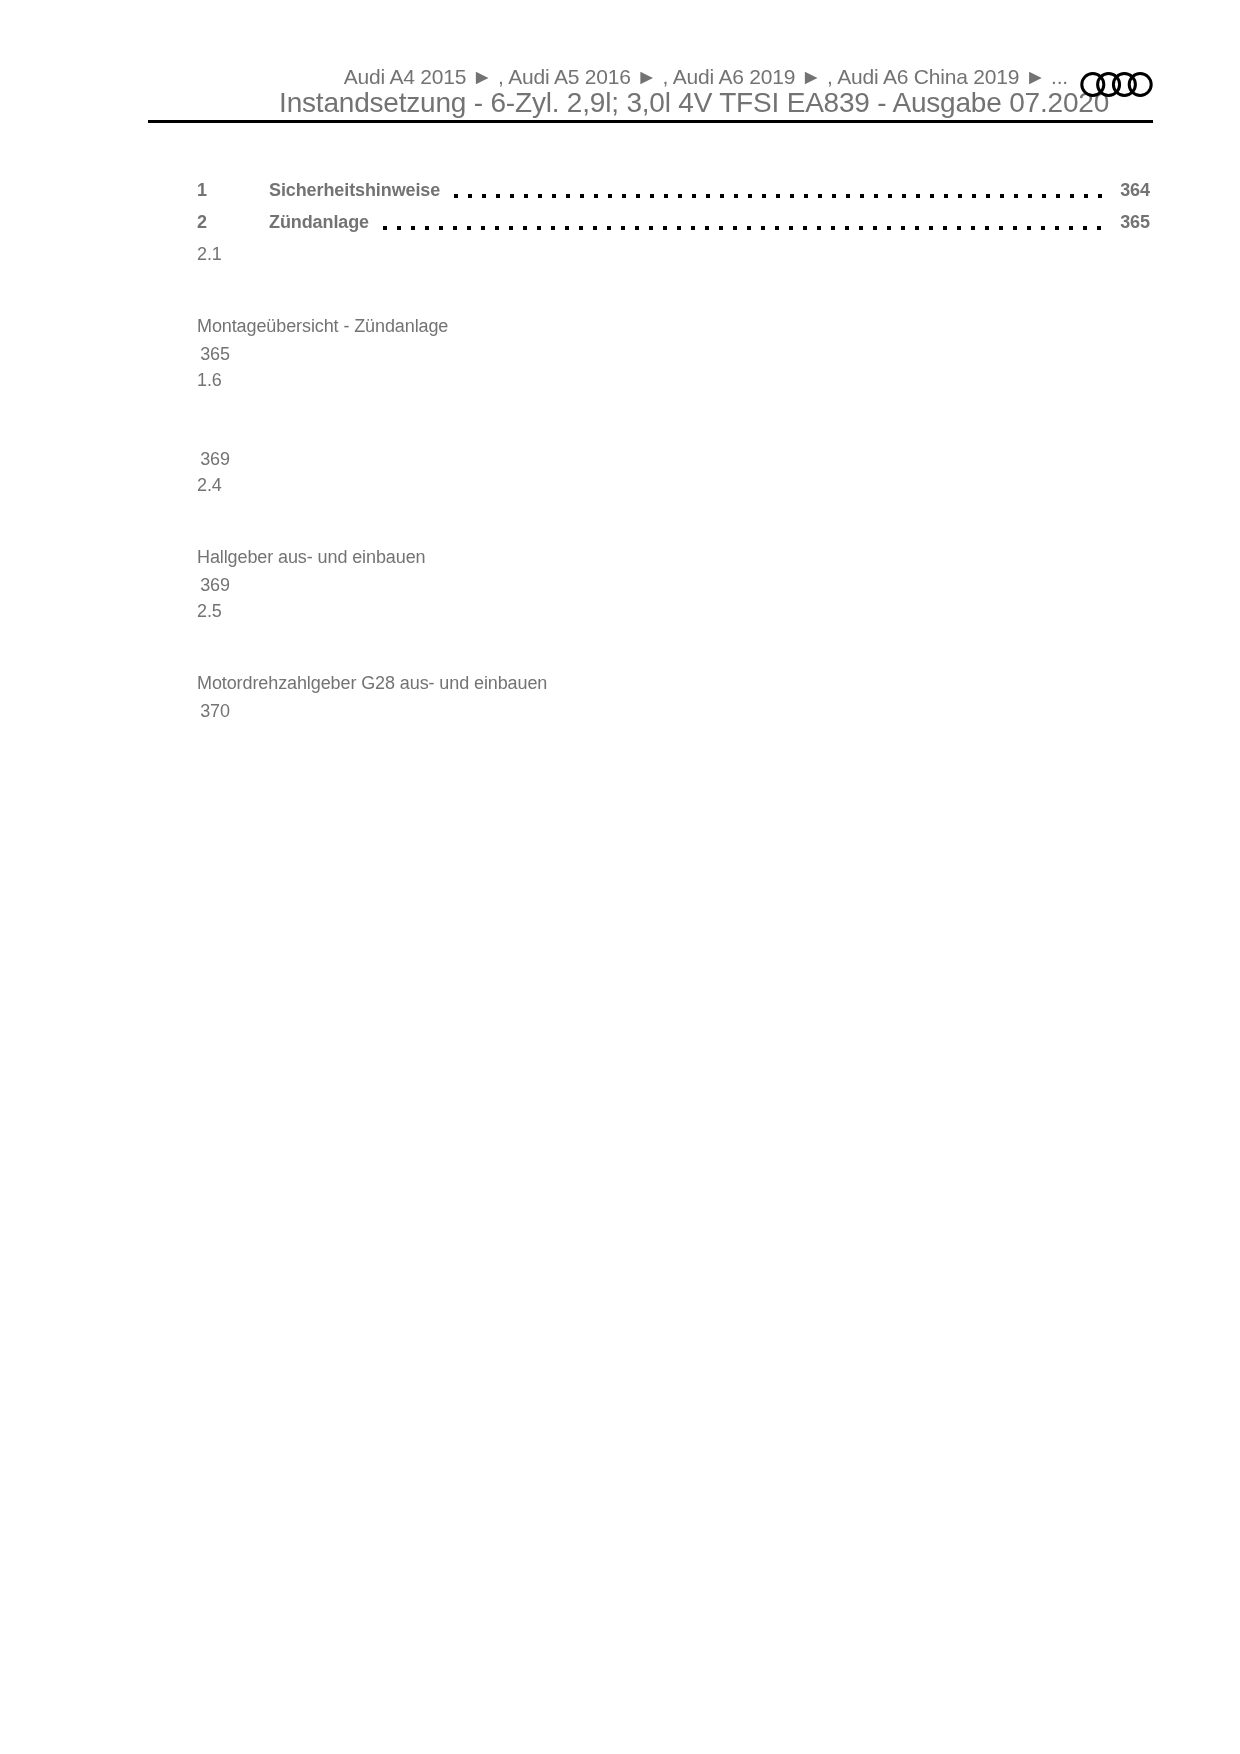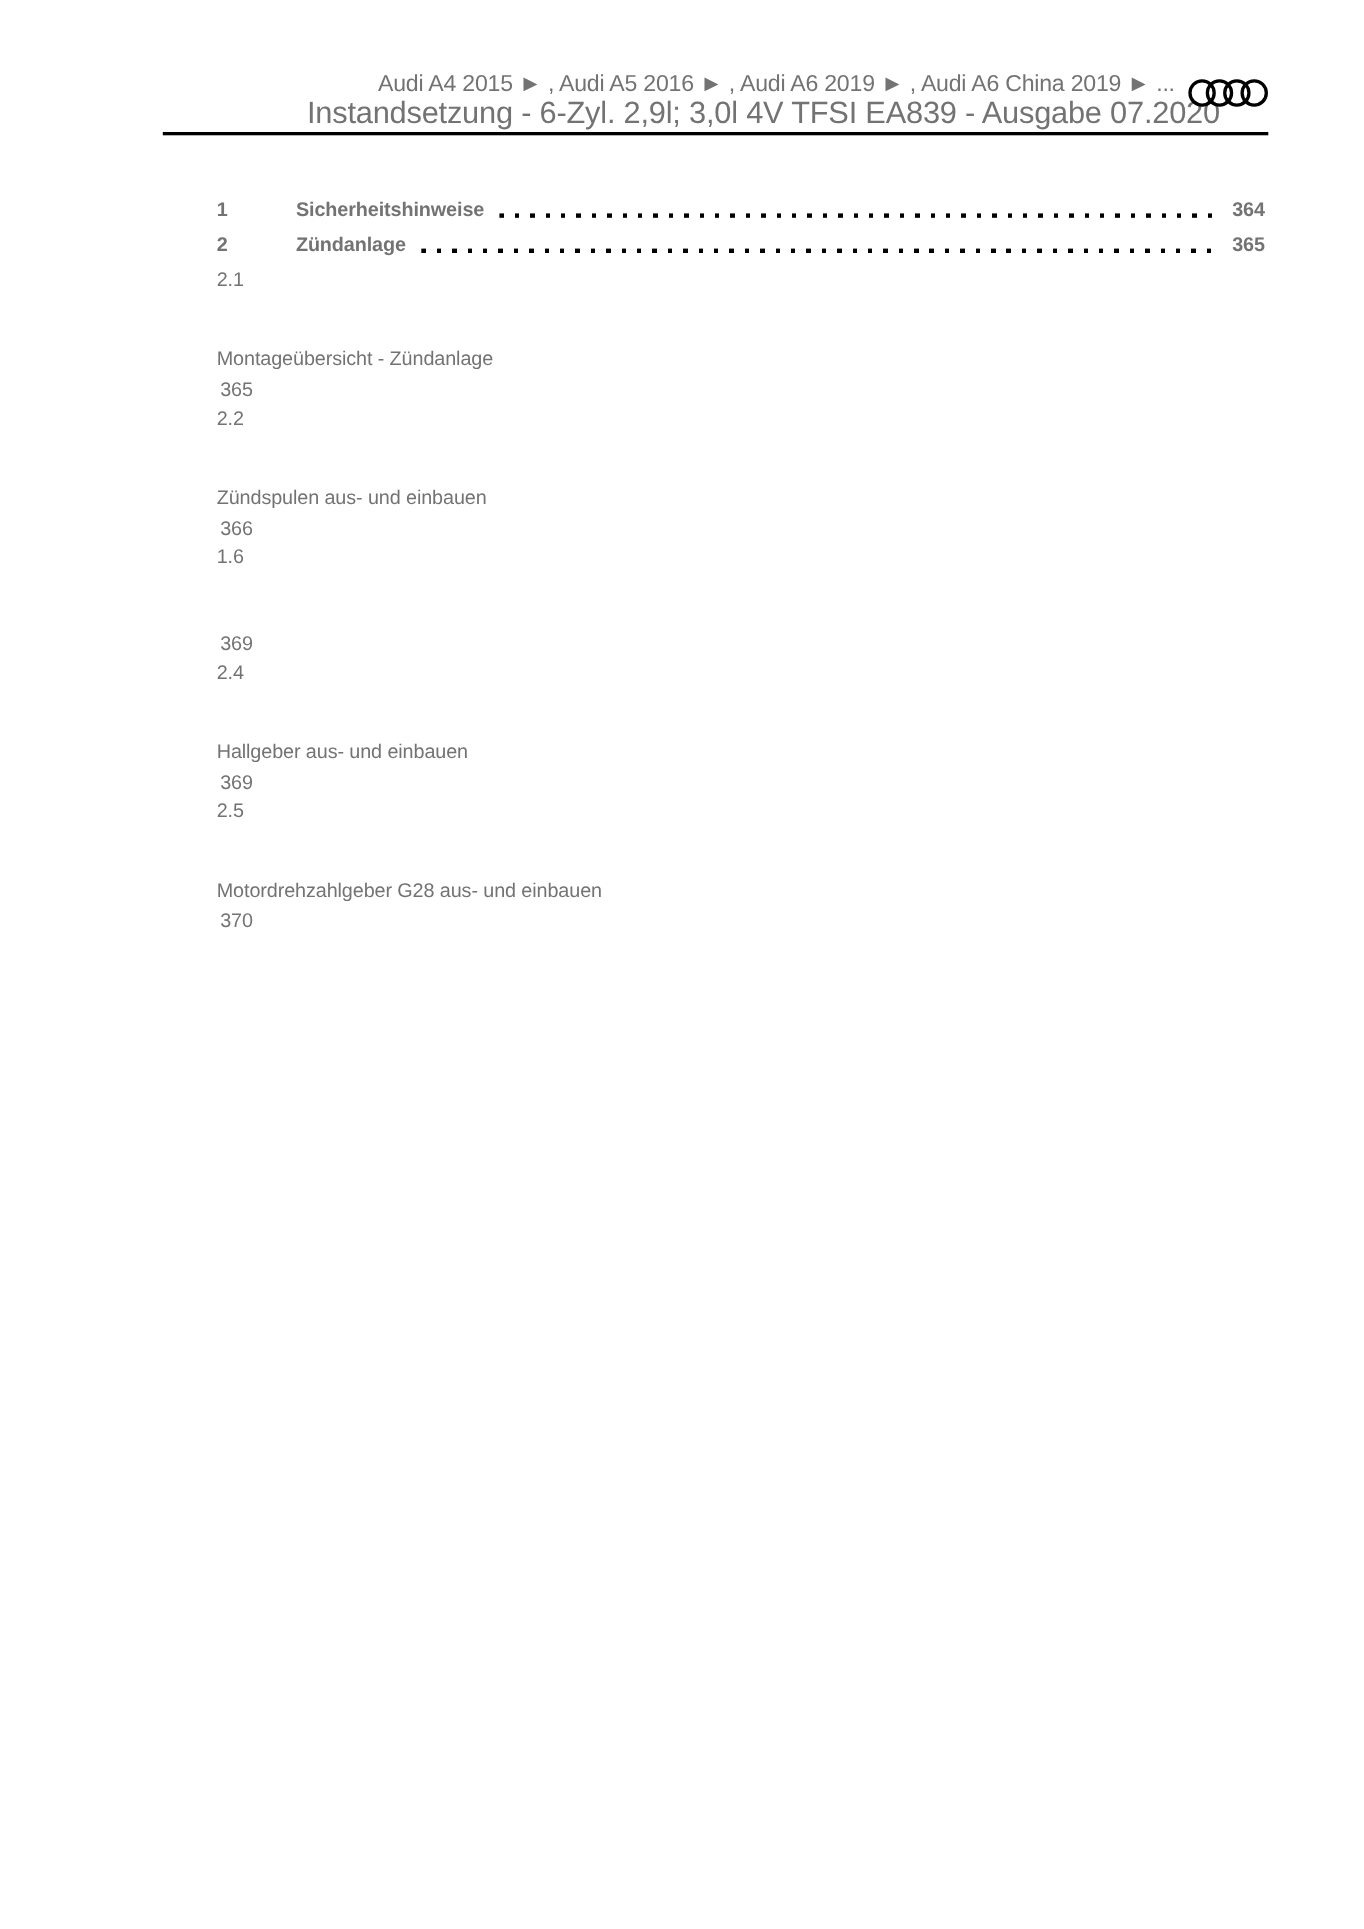--- a/index.html
+++ b/index.html
@@ -159,26 +159,20 @@
         <span class="pagenum">365</span>
       </div>
 
       <div class="toc-row lvl2">
         <span class="num">2.1</span>
         <span class="title">Montageübersicht - Zündanlage</span>
         <span class="leader"></span>
         <span class="pagenum">365</span>
       </div>
 
-      <div class="toc-row lvl2">
-        <span class="num">2.2</span>
-        <span class="title">Zündspulen aus- und einbauen</span>
-        <span class="leader"></span>
-        <span class="pagenum">366</span>
-      </div>
 
       <div class="toc-row lvl2">
         <span class="num">1.6</span>
         <span class="leader"></span>
         <span class="pagenum">369</span>
       </div>
 
       <div class="toc-row lvl2">
         <span class="num">2.4</span>
         <span class="title">Hallgeber aus- und einbauen</span>

